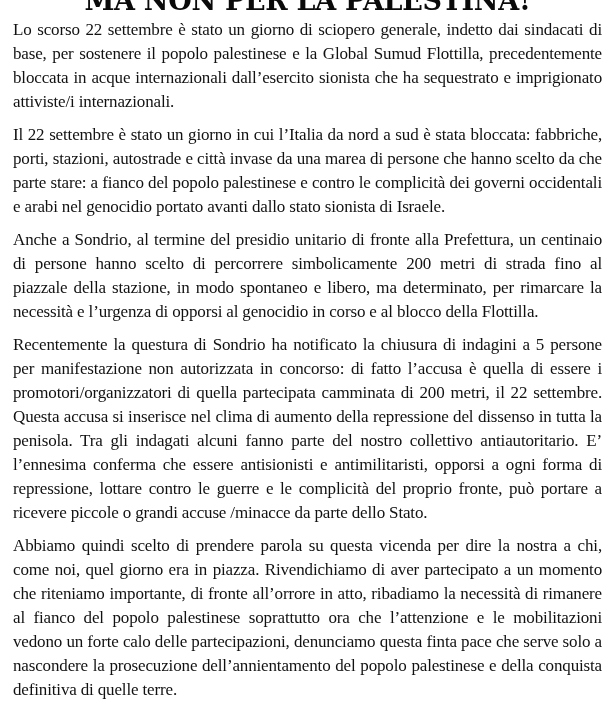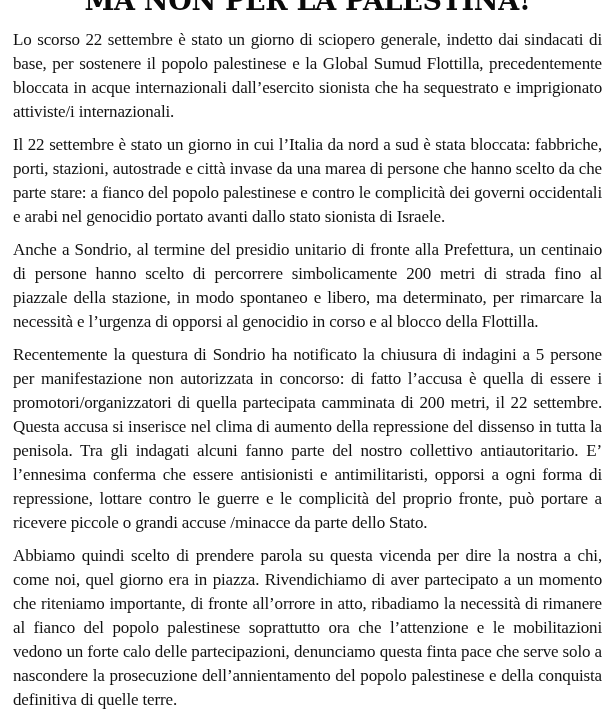--- a/index.html
+++ b/index.html
@@ -35,21 +35,20 @@
     .para {
       margin: 0 0 9px 0;
       font-family: "Liberation Serif", serif;
       font-size: 17px;
       line-height: 24px;
       text-align: justify;
       letter-spacing: -0.15px;
       word-spacing: 0px;
     }
     .first {
-      margin-top: 10px;
     }
   </style>
 </head>
 <body>
 
 <div class="page">
   <h1 class="title">MA NON PER LA PALESTINA!</h1>
   <p class="para first">Lo scorso 22 settembre è stato un giorno di sciopero generale, indetto dai sindacati di base, per sostenere il popolo palestinese e la Global Sumud Flottilla, precedentemente bloccata in acque internazionali dall’esercito sionista che ha sequestrato e imprigionato attiviste/i internazionali.</p>
   <p class="para">Il 22 settembre è stato un giorno in cui l’Italia da nord a sud è stata bloccata: fabbriche, porti, stazioni, autostrade e città invase da una marea di persone che hanno scelto da che parte stare: a fianco del popolo palestinese e contro le complicità dei governi occidentali e arabi nel genocidio portato avanti dallo stato sionista di Israele.</p>
   <p class="para">Anche a Sondrio, al termine del presidio unitario di fronte alla Prefettura, un centinaio di persone hanno scelto di percorrere simbolicamente 200 metri di strada fino al piazzale della stazione, in modo spontaneo e libero, ma determinato, per rimarcare la necessità e l’urgenza di opporsi al genocidio in corso e al blocco della Flottilla.</p>

